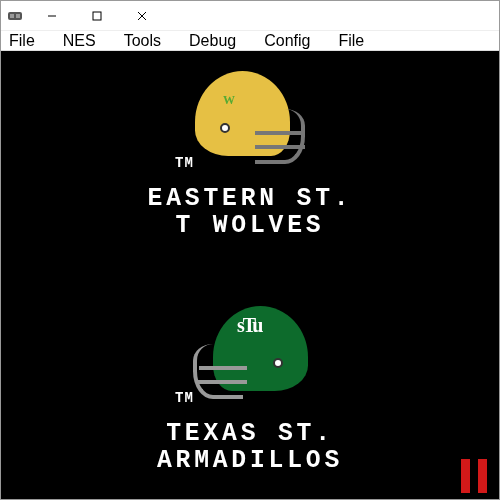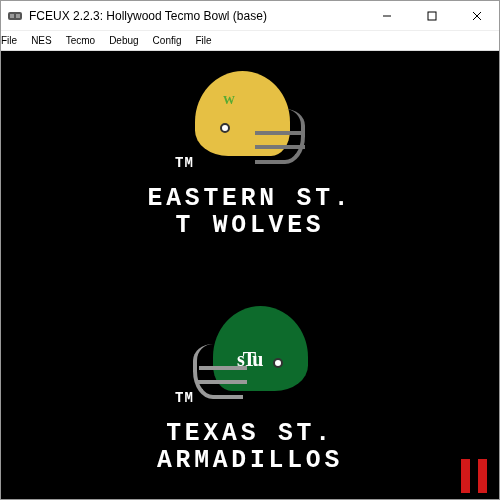--- a/index.html
+++ b/index.html
@@ -39,23 +39,23 @@
     width: 45px; height: 100%;
     display: flex; align-items: center; justify-content: center;
     font-size: 12px; color: #000;
   }
   .titlebar .ctl svg { width: 10px; height: 10px; }
   .menubar {
     height: 20px;
     background: #fff;
     display: flex;
     align-items: center;
-    padding-left: 0;
-    font-size: 10px;
-    gap: 14px;
+    padding-left: 8px;
+    font-size: 16px;
+    gap: 28px;
     border-bottom: 1px solid #ddd;
   }
   .menubar .menu-item { cursor: default; }
   .game-viewport {
     flex: 1;
     background: #000;
     position: relative;
     overflow: hidden;
     font-family: "Courier New", monospace;
   }
@@ -132,21 +132,21 @@
   }
   .helmet.left .facemask::before { left: 2px; top: 22px; width: 48px; }
   .helmet.left .facemask::after  { left: 0; top: 36px; width: 50px; }
 
   .helmet .logo {
     position: absolute;
     font-weight: bold;
     font-family: Georgia, serif;
   }
   .helmet.right .logo { left: 38px; top: 22px; color: #5a3; font-size: 12px; }
-  .helmet.left  .logo { left: 52px; top: 42px; color: #fff; font-size: 20px; letter-spacing:-2px;}
+  .helmet.left  .logo { left: 52px; top: 8px; color: #fff; font-size: 20px; letter-spacing:-2px;}
   .tm {
     position: absolute;
     color: #fff;
     font-size: 14px;
     font-weight: bold;
     letter-spacing: 1px;
   }
   .team-name {
     color: #fff;
     font-size: 26px;
@@ -176,21 +176,20 @@
 <div class="window">
 
   <div class="titlebar">
     <span class="app-icon">
       <svg viewBox="0 0 16 16">
           <rect x="1" y="4" width="14" height="8" rx="2" fill="#555"></rect>
           <rect x="3" y="6" width="4" height="4" fill="#999"></rect>
           <rect x="9" y="6" width="4" height="4" fill="#999"></rect>
         </svg>
     </span>
-    <span class="title">FCEUX 2.2.3: Hollywood Tecmo Bowl (base)</span>
     <div class="controls">
       <div class="ctl">
         <svg viewBox="0 0 10 10">
             <line x1="1" y1="5" x2="9" y2="5" stroke="#000" stroke-width="1"></line>
           </svg>
       </div>
       <div class="ctl">
         <svg viewBox="0 0 10 10">
             <rect x="1" y="1" width="8" height="8" fill="none" stroke="#000" stroke-width="1"></rect>
           </svg>
@@ -200,21 +199,21 @@
             <line x1="1" y1="1" x2="9" y2="9" stroke="#000" stroke-width="1"></line>
             <line x1="9" y1="1" x2="1" y2="9" stroke="#000" stroke-width="1"></line>
           </svg>
       </div>
     </div>
   </div>
 
   <div class="menubar">
     <span class="menu-item">File</span>
     <span class="menu-item">NES</span>
-    <span class="menu-item">Tecmo</span>
+    <span class="menu-item">Tools</span>
     <span class="menu-item">Debug</span>
     <span class="menu-item">Config</span>
     <span class="menu-item">File</span>
   </div>
 
   <div class="game-viewport">
 
     <div class="team-block team-top">
       <div class="helmet right">
         <div class="shell" style="background:#e6c044;"></div>

